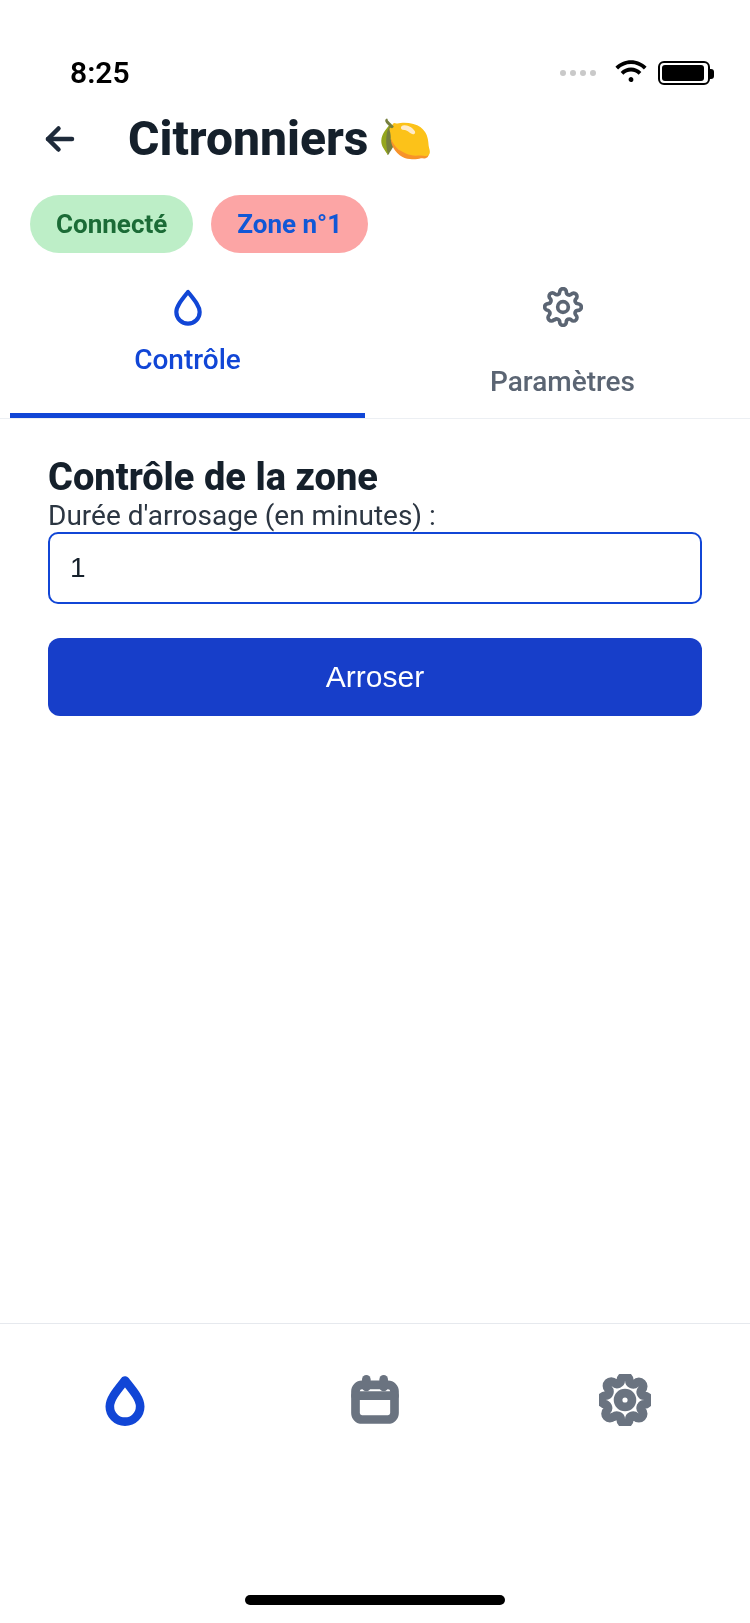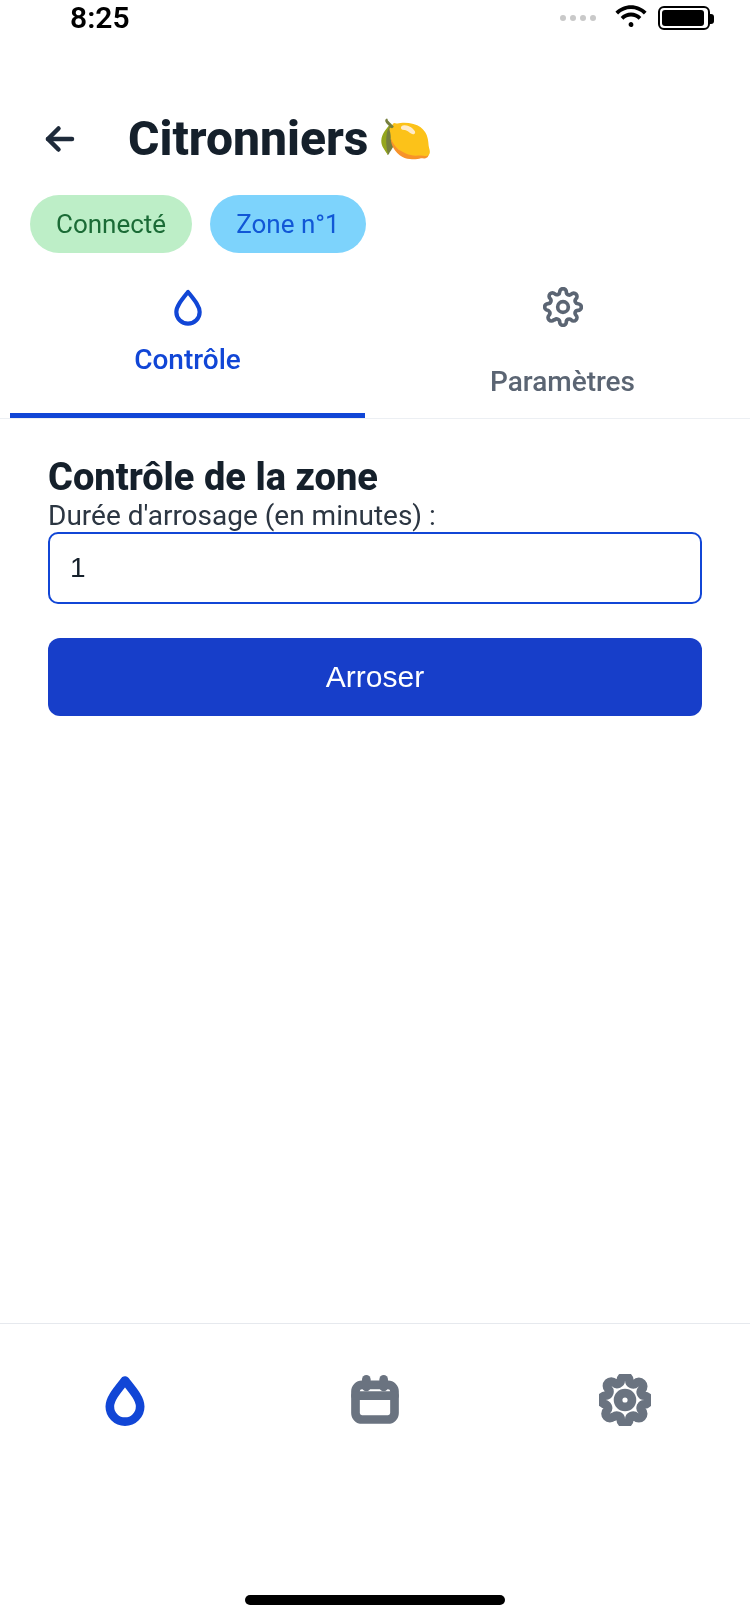--- a/index.html
+++ b/index.html
@@ -8,21 +8,21 @@
       height: 1623px;
       font-family: -apple-system, BlinkMacSystemFont, "Segoe UI", Roboto, Helvetica, Arial, sans-serif;
       background: #ffffff;
       position: relative;
       overflow: hidden;
     }
     
     .status-bar {
       height: 90px;
       display: flex;
-      align-items: flex-start;
+      align-items: flex-end;
       justify-content: space-between;
       padding: 0 40px 0 70px;
       font-size: 30px;
       font-weight: 600;
       color: #000;
     }
     .status-right {
       display: flex;
       align-items: center;
       gap: 10px;
@@ -45,23 +45,23 @@
       display:flex;
       align-items:center;
       gap: 48px;
     }
     .back-btn { width: 40px; height: 40px; display:flex; align-items:center; justify-content:center; cursor:pointer;}
     .back-btn svg { width: 36px; height: 36px; stroke:#1e2a3a; stroke-width:3; fill:none; stroke-linecap:round; stroke-linejoin:round;}
     .title { font-size: 48px; font-weight: 800; color:#15202b; display:flex; align-items:center; gap:10px;}
     .title .emoji { font-size: 44px; }
     
     .pills { display:flex; gap:18px; padding: 18px 30px 28px 30px; }
-    .pill { padding: 14px 26px; border-radius: 999px; font-size: 26px; font-weight: 400; text-align: center; }
+    .pill { padding: 14px 26px; border-radius: 999px; font-size: 26px; font-weight: 700; text-align: center; }
     .pill-green { background:#bdeec7; color:#1b6b36; }
-    .pill-blue { background:#7dd3fc; color:#1157d6; }
+    .pill-blue { background:#fca5a5; color:#1157d6; }
     
     .tabs { display:flex; }
     .tab { flex:1; display:flex; flex-direction:column; align-items:center; gap:12px; padding: 6px 0 20px 0; cursor:pointer; position:relative;}
     .tab svg { width: 40px; height: 40px; }
     .tab-label { font-size: 28px; font-weight:500; }
     .tab.active .tab-label { color:#1146d6; }
     .tab.active svg { stroke:#1146d6; }
     .tab.inactive .tab-label { color:#5b6573;margin-top:22px; }
     .tab.inactive svg { stroke:#5b6573; }
     .tab.active::after {

